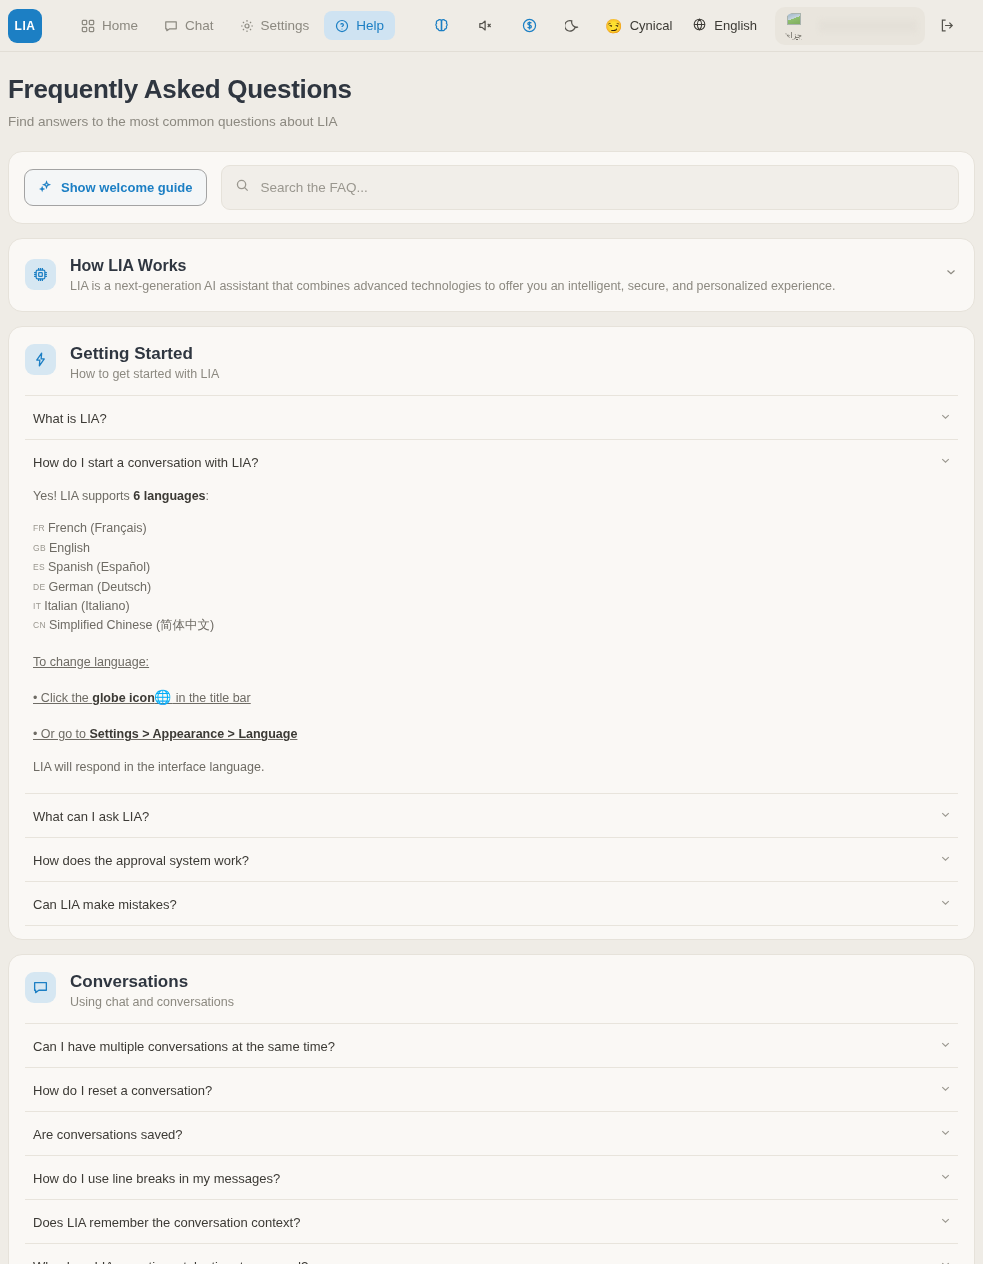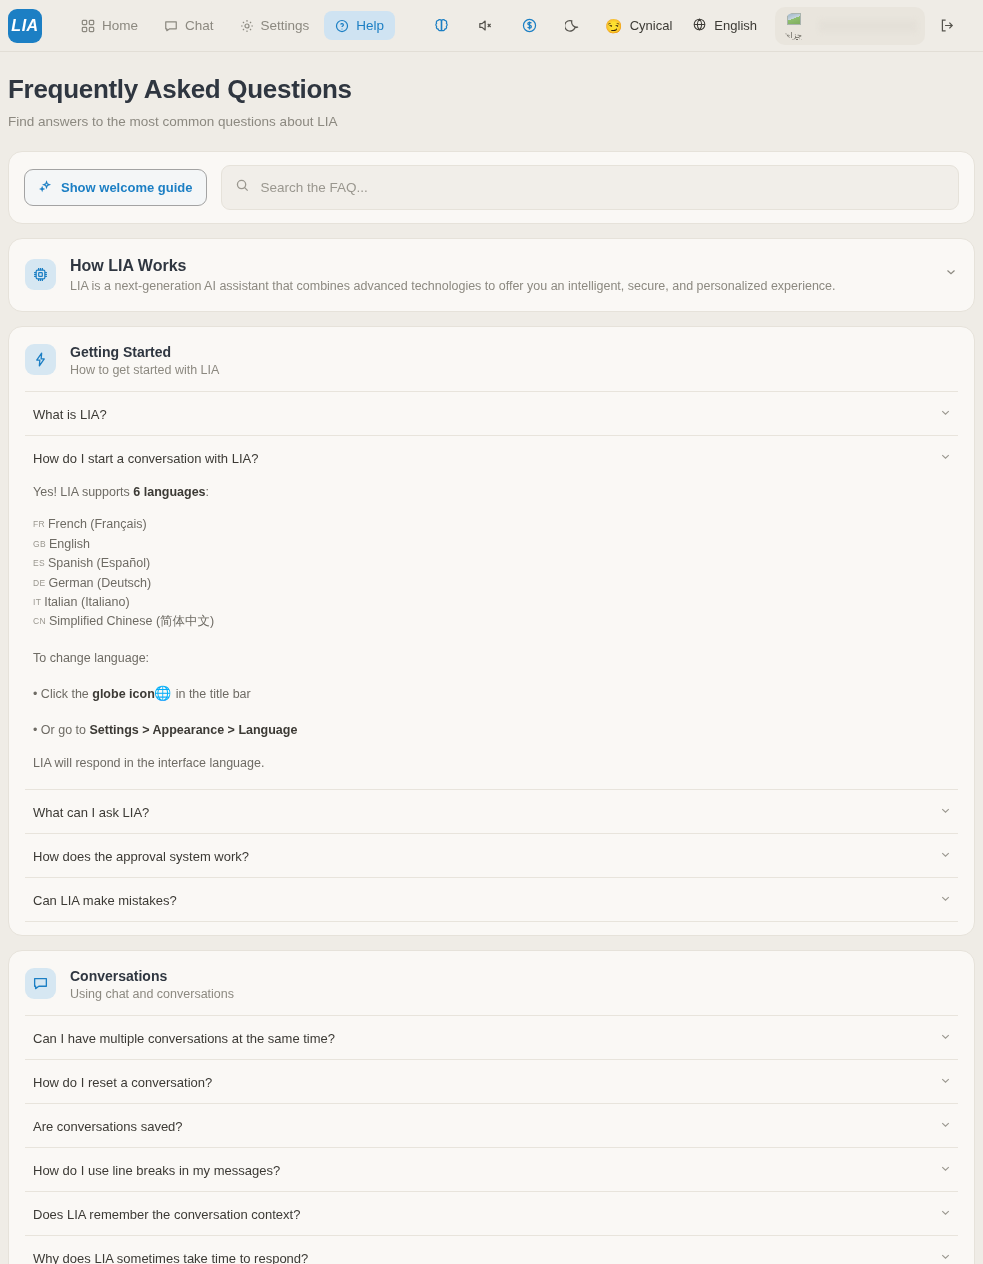--- a/index.html
+++ b/index.html
@@ -15,25 +15,24 @@
     height: 52px;
     background: #efece6;
     display: flex; align-items: center;
     padding: 0 14px 0 8px;
     border-bottom: 1px solid #e2ded6;
     position: relative;
   }
   .logo {
     width: 34px; height: 34px; border-radius: 9px;
     background: #1c7fc4;
-    color: #fff; font-size: 16px; font-weight: bold;
+    color: #fff; font-size: 12px; font-weight: bold;
     display: flex; align-items: center; justify-content: center;
     letter-spacing: .5px;
     flex: none;
-    font-style: italic;
   }
   .navgroup { display: flex; align-items: center; margin-left: 28px; gap: 4px; }
   .navitem {
     display: flex; align-items: center; gap: 7px;
     padding: 7px 11px; border-radius: 8px;
     color: #8c8980; font-size: 13.5px; white-space: nowrap;
   }
   .navitem.active { background: #cfe3f2; color: #1c7fc4; }
   .navitem svg { display: block; }
 
@@ -116,21 +115,21 @@
   .searchwrap input::placeholder { color: #9a978f; }
 
   
   .sechead { display: flex; align-items: flex-start; gap: 14px; padding: 17px 16px 14px 16px; }
   .sectile {
     width: 31px; height: 31px; border-radius: 9px;
     background: #d6e7f2; color: #1c7fc4;
     display: flex; align-items: center; justify-content: center;
     flex: none;
   }
-  .sectitle { font-size: 14px; font-weight: bold; color: #2f3640; }
+  .sectitle { font-size: 17px; font-weight: bold; color: #2f3640; }
   .secsub { font-size: 12.5px; color: #8c8980; margin-top: 3px; }
   .howrow .sectile { margin-top: 2px; }
   .howtitle { font-size: 16px; font-weight: bold; color: #2f3640; }
   .howsub { font-size: 12.5px; color: #8c8980; margin-top: 4px; }
   .howcard { display: flex; align-items: flex-start; padding: 18px 16px; gap: 14px; }
   .howcard .chev { margin-left: auto; color: #8c8980; padding-top: 8px; }
 
   
   .qlist { padding: 0 16px; }
   .qrow {
@@ -146,21 +145,21 @@
   }
   .answer p { margin-bottom: 13px; }
   .answer b { color: #3c3a35; }
   .langline { display: block; }
   .cc {
     font-size: 8.5px; color: #9a978f;
     letter-spacing: .3px; margin-right: 3px;
     vertical-align: 1px;
   }
   .bullets { margin-bottom: 13px; }
-  .bullets div { margin-top: 17px; }
+  .bullets div { margin-top: 17px; text-decoration: underline; }
 
   .lastrow { border-top: 1px solid #e8e4dc; padding-top: 13px; }
 </style>
 </head>
 <body>
 
 <div class="topbar">
   <div class="logo">LIA</div>
 
   <div class="navgroup">

